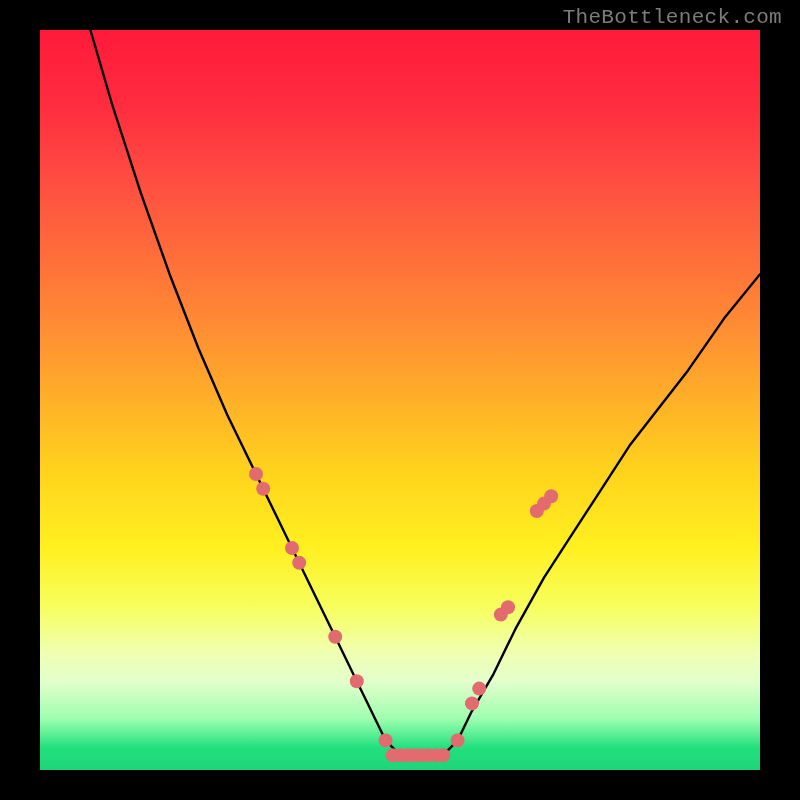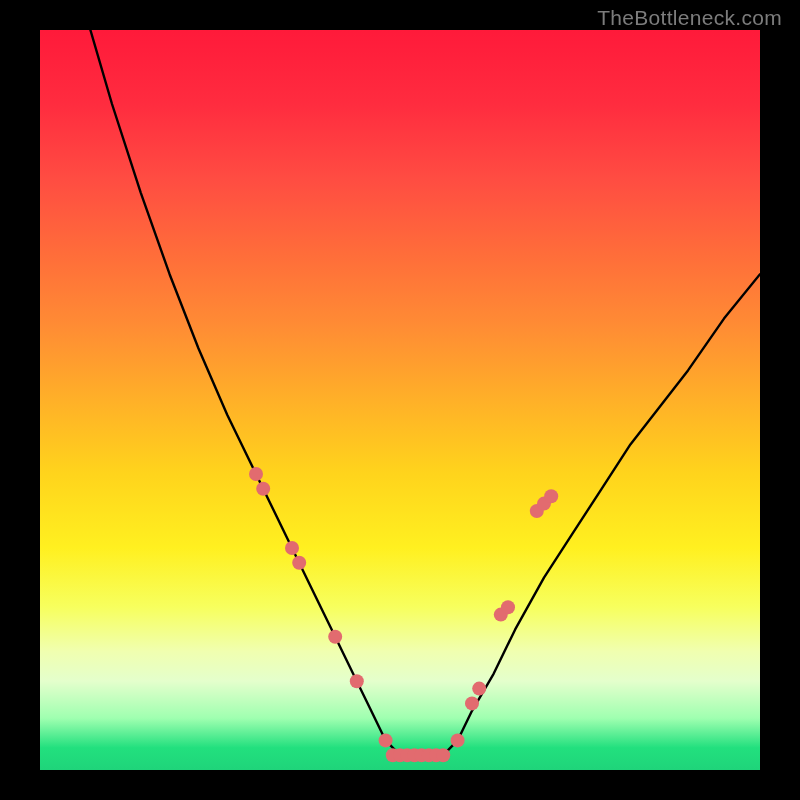--- a/index.html
+++ b/index.html
@@ -11,20 +11,21 @@
     overflow: hidden;
     font-family: Arial, Helvetica, sans-serif;
   }
   .frame {
     position: absolute;
     left: 0;
     top: 0;
     width: 800px;
     height: 800px;
     background: #000;
+    font-family: Liberation Mono, monospace;
   }
   .plot-bg {
     position: absolute;
     left: 40px;
     top: 30px;
     width: 720px;
     height: 740px;
     background: linear-gradient(to bottom,
       #ff1a3a 0%,
       #ff2c3f 10%,

